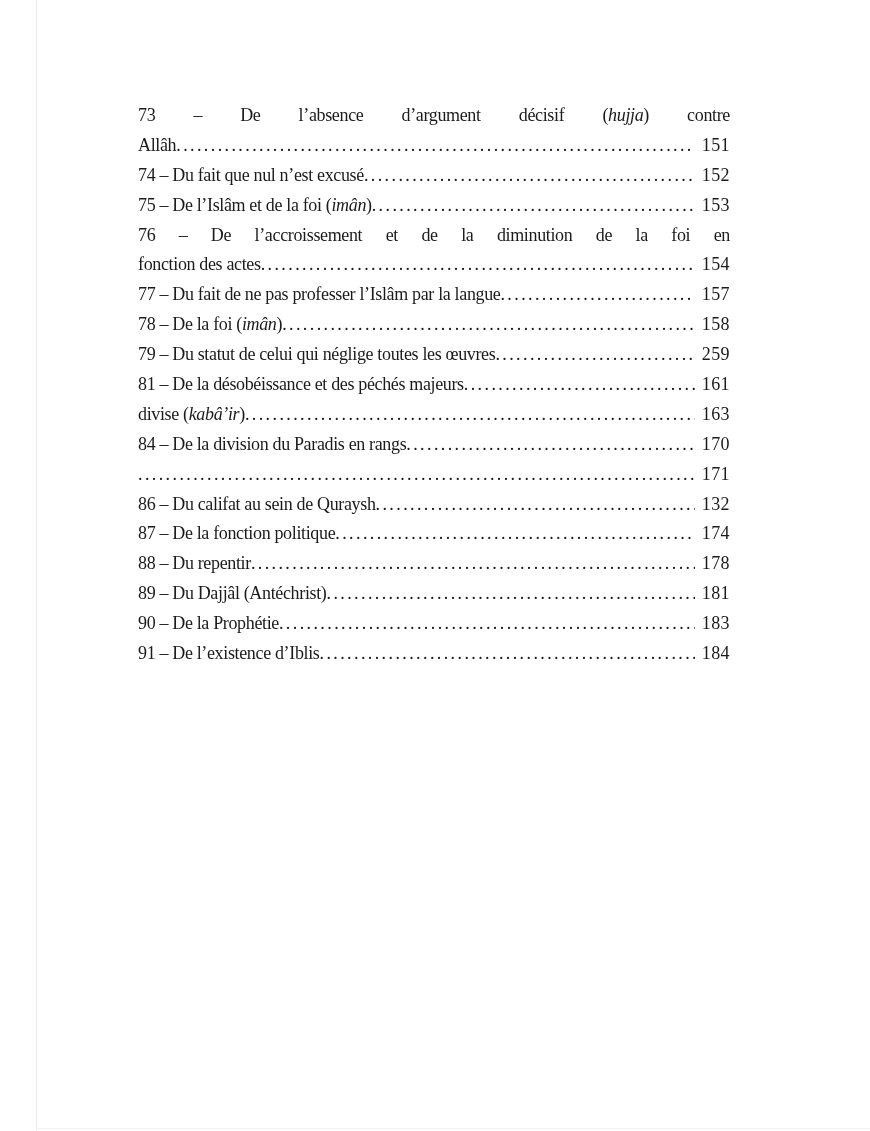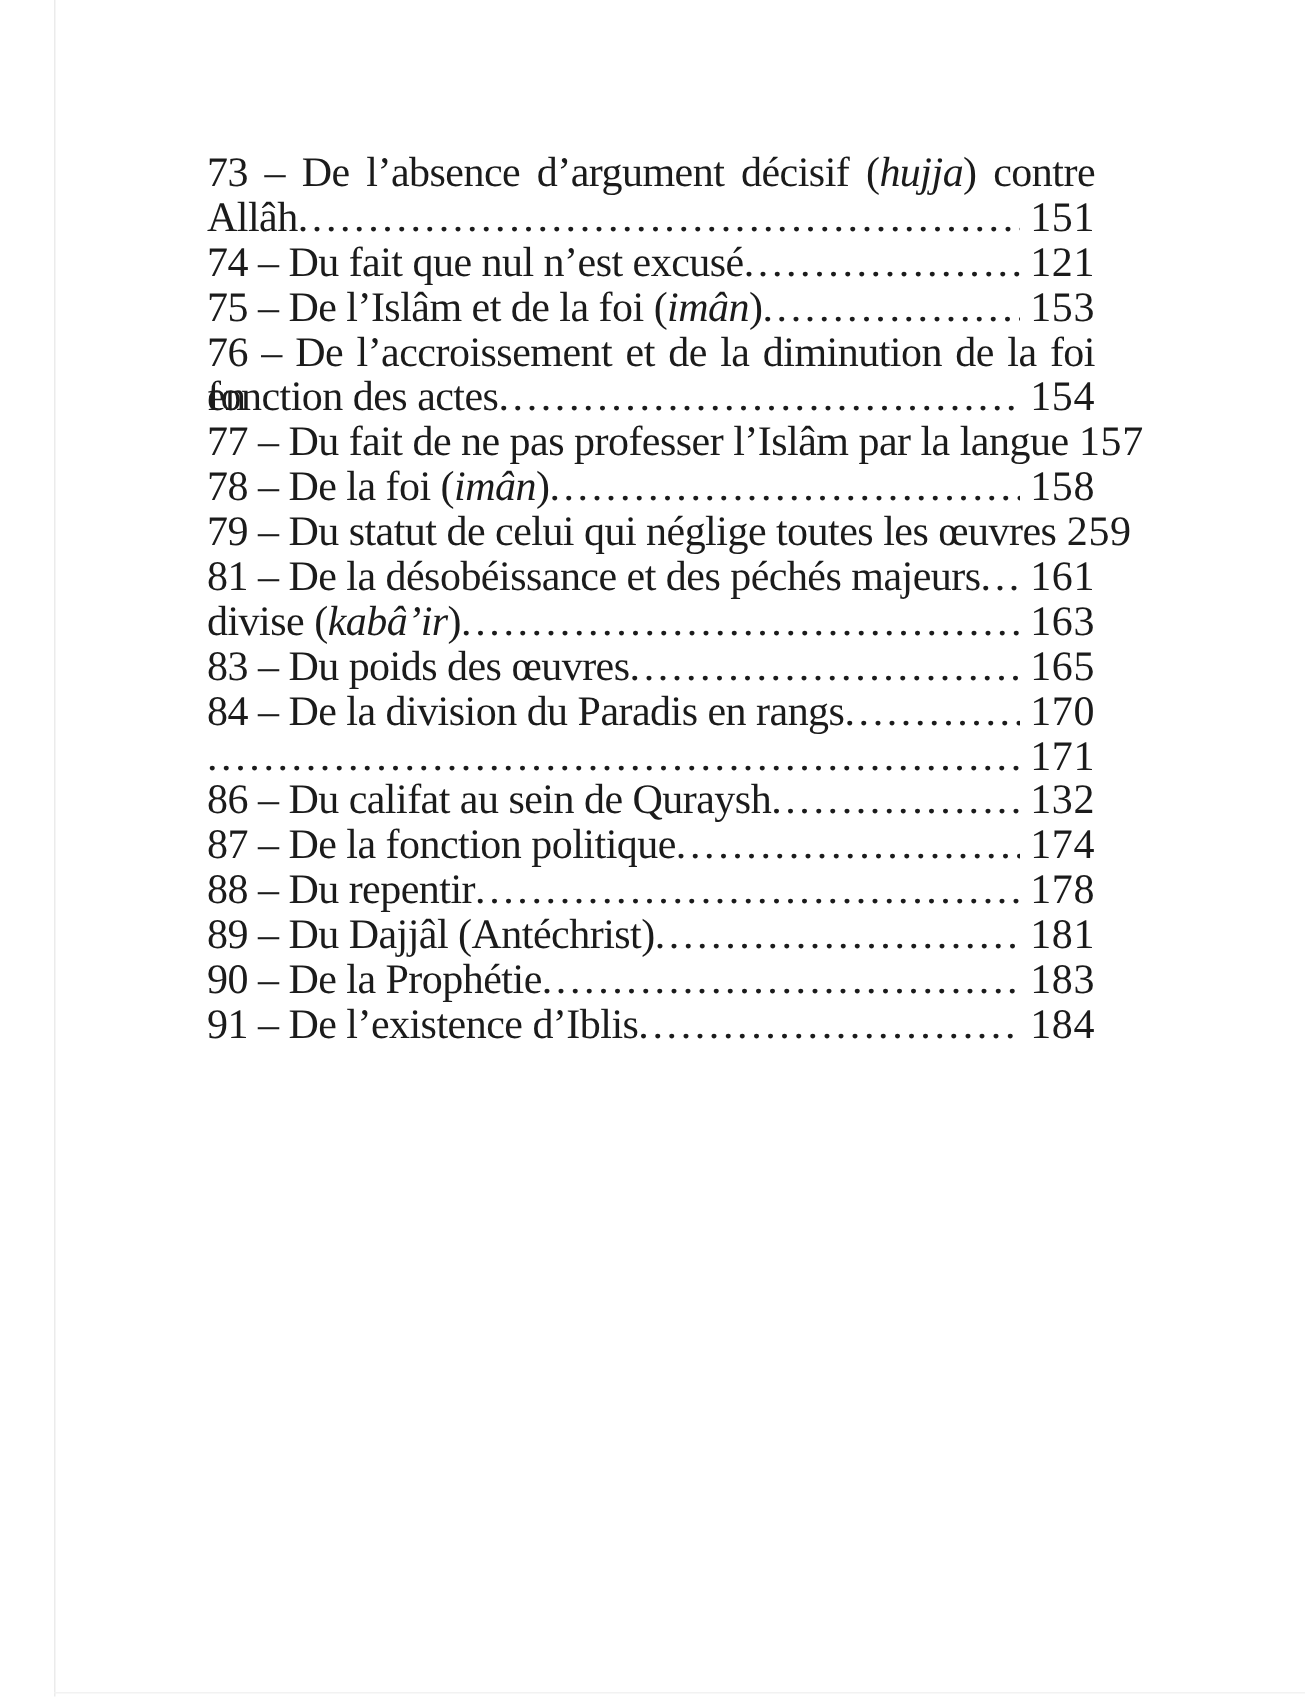--- a/index.html
+++ b/index.html
@@ -14,21 +14,21 @@
     position: absolute; left: 36px; top: 0;
     width: 1px; height: 1131px;
     background: #ebebeb;
   }
   .scan-edge-bottom {
     position: absolute; left: 36px; right: 0; bottom: 2px;
     height: 1px; background: #f2f2f2;
   }
   .toc {
     position: absolute; left: 138px; top: 101px; width: 592px;
-    font-size: 28px; line-height: 29.9px;
+    font-size: 18px; line-height: 29.9px;
     color: #1b1b1b;
   }
   .line { height: 29.9px; text-align: center; }
   .row { display: flex; align-items: baseline; white-space: nowrap; }
   .txt { letter-spacing: -0.35px; }
   .txt i { font-style: italic; }
   .justify { text-align: justify; text-align-last: justify; }
   .leader {
     flex: 1 1 auto; min-width: 0;
     overflow: hidden; white-space: nowrap;
@@ -52,21 +52,21 @@
   </div>
   <div class="line row">
     <span class="txt"><span>Allâh</span></span>
     <span class="leader"></span>
     <span class="pagenum">151</span>
   </div>
 
   <div class="line row">
     <span class="txt"><span>74 – Du fait que nul n’est excusé</span></span>
     <span class="leader"></span>
-    <span class="pagenum">121</span>
+    <span class="pagenum">152</span>
   </div>
 
   <div class="line row">
     <span class="txt"><span>75 – De l’Islâm et de la foi (</span><i>imân</i><span>)</span></span>
     <span class="leader"></span>
     <span class="pagenum">153</span>
   </div>
 
   <div class="line justify">
     <span class="txt"><span>76 – De l’accroissement et de la diminution de la foi en</span></span>
@@ -101,25 +101,20 @@
     <span class="leader"></span>
     <span class="pagenum">161</span>
   </div>
 
   <div class="line row">
     <span class="txt"><span>divise (</span><i>kabâ’ir</i><span>)</span></span>
     <span class="leader"></span>
     <span class="pagenum">163</span>
   </div>
 
-  <div class="line row">
-    <span class="txt"><span>83 – Du poids des œuvres</span></span>
-    <span class="leader"></span>
-    <span class="pagenum">165</span>
-  </div>
 
   <div class="line row">
     <span class="txt"><span>84 – De la division du Paradis en rangs</span></span>
     <span class="leader"></span>
     <span class="pagenum">170</span>
   </div>
 
   <div class="line row">
     <span class="leader"></span>
     <span class="pagenum">171</span>

